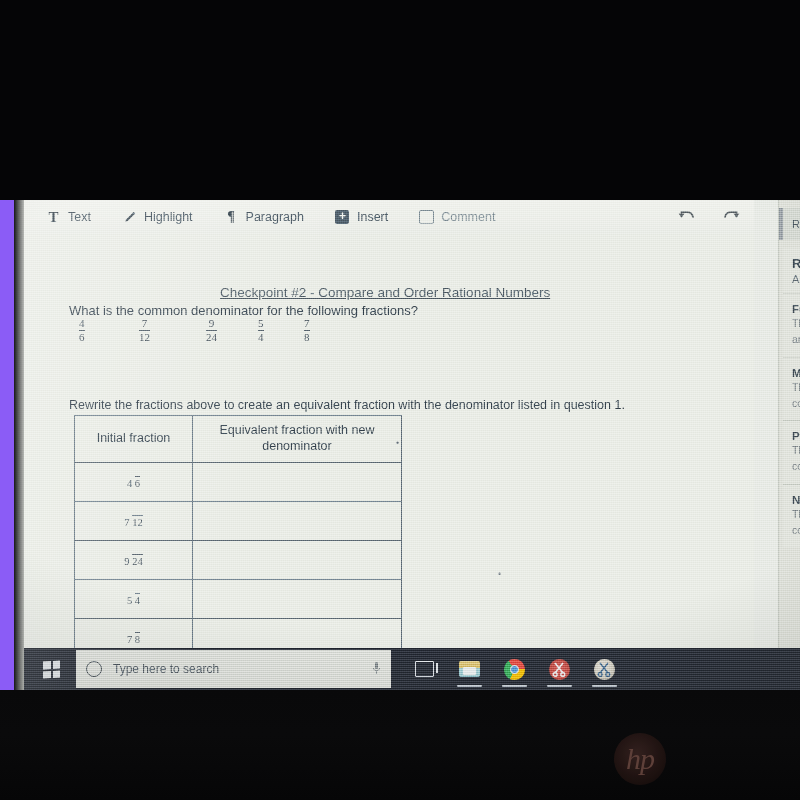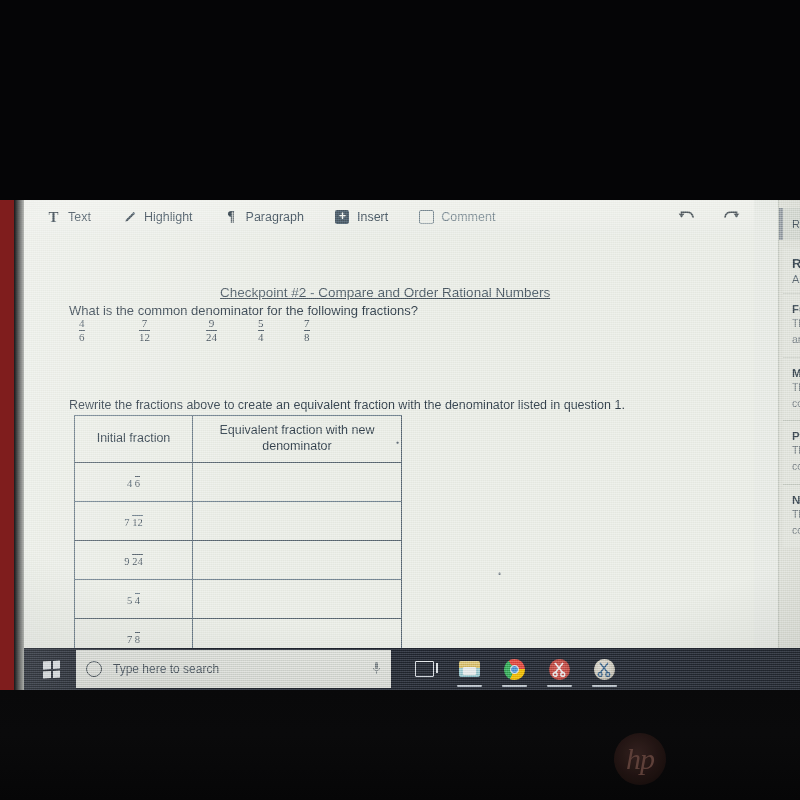--- a/index.html
+++ b/index.html
@@ -12,21 +12,21 @@
     height: 800px;
     overflow: hidden;
     font-family: "Liberation Sans", sans-serif;
     position: relative;
   }
 
   
   .photo {
     position: absolute;
     inset: 0;
-    background: #7f1d1d;
+    background: #8b5cf6;
   }
 
   .bezel-top {
     position: absolute;
     left: 0; top: 0; width: 800px; height: 200px;
     background: #050506;
   }
   .bezel-bottom {
     position: absolute;
     left: 0; top: 690px; width: 800px; height: 110px;

